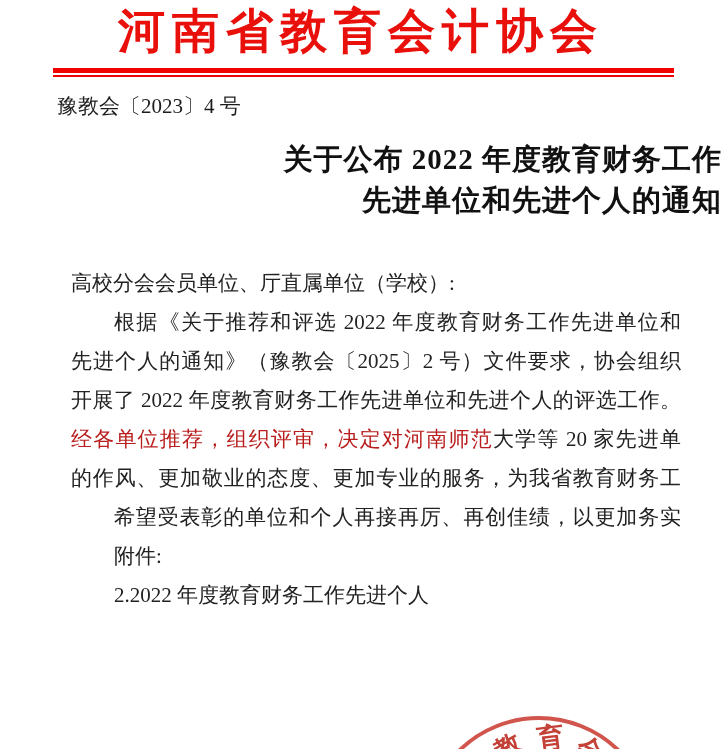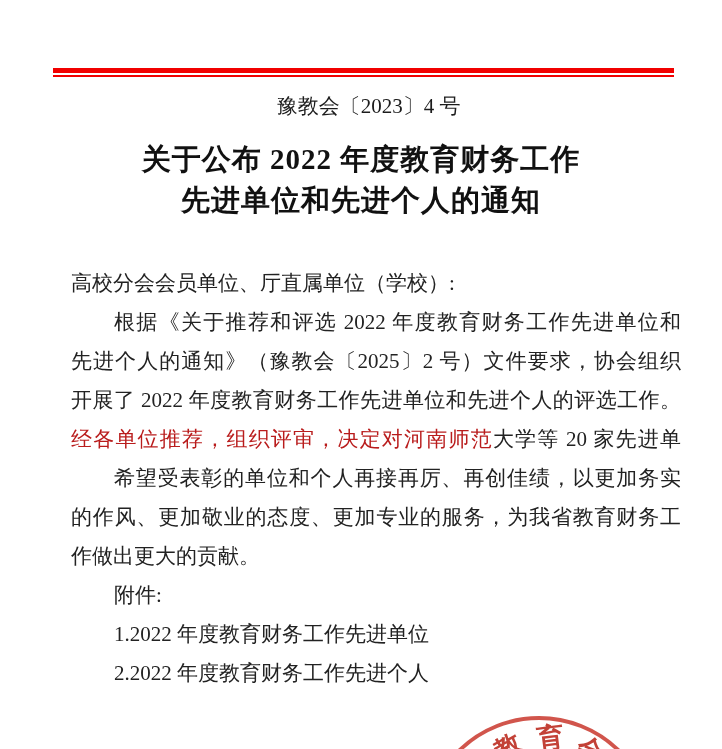--- a/index.html
+++ b/index.html
@@ -29,29 +29,29 @@
     top: 68px; left: 53px;
     width: 621px; height: 9px;
     background: linear-gradient(to bottom,
       #f10000 0px, #f10000 5px,
       #ffffff 5px, #ffffff 7px,
       #f10000 7px, #f10000 9px);
   }
   .doc-number {
     position: absolute;
     top: 92px; left: 57px; right: 42px;
-    text-align: center;
+    text-align: left;
     font-size: 21px;
     line-height: 28px;
     color: #1c1c1c;
   }
   .doc-title {
     position: absolute;
     top: 139px; left: 0; right: 0;
-    text-align: center;
+    text-align: right;
     font-size: 29px;
     line-height: 41px;
     font-weight: bold;
     color: #111111;
     letter-spacing: 1px;
   }
   
   .body-block {
     position: absolute;
     top: 264px; left: 71px;
@@ -90,41 +90,40 @@
   }
   .seal-char.c1 { left: 68px;  top: 14px; transform: rotate(-30deg); }
   .seal-char.c2 { left: 110px; top: 5px;  transform: rotate(-7deg); }
   .seal-char.c3 { left: 150px; top: 17px; transform: rotate(22deg); }
 </style>
 </head>
 <body>
 
 <div class="page">
 
+  <div class="org-title">河南省教育会计协会</div>
 
   <div class="red-rule"></div>
 
   <div class="doc-number">豫教会〔2023〕4 号</div>
 
   <div class="doc-title">
     <div>关于公布 2022 年度教育财务工作</div>
     <div>先进单位和先进个人的通知</div>
   </div>
 
   <div class="body-block">
       <div class="line"><span class="seg">高校分会会员单位、厅直属单位（学校）:</span></div>
       <div class="line indent justify"><span class="seg">根据《关于推荐和评选 2022 年度教育财务工作先进单位和</span></div>
       <div class="line justify"><span class="seg">先进个人的通知》（豫教会〔2025〕2 号）文件要求，协会组织</span></div>
       <div class="line justify"><span class="seg">开展了 2022 年度教育财务工作先进单位和先进个人的评选工作。</span></div>
       <div class="line justify"><span class="seg gray">经各单位推荐，组织评审，决定对河南师范</span><span class="seg">大学等 20 家先进单</span></div>
+      <div class="line justify"><span class="seg">的作风、更加敬业的态度、更加专业的服务，为我省教育财务工</span></div>
       <div class="line indent justify"><span class="seg">希望受表彰的单位和个人再接再厉、再创佳绩，以更加务实</span></div>
-      <div class="line justify"><span class="seg">的作风、更加敬业的态度、更加专业的服务，为我省教育财务工</span></div>
-      <div class="line"><span class="seg">作做出更大的贡献。</span></div>
       <div class="line indent"><span class="seg">附件:</span></div>
-      <div class="line indent"><span class="seg">1.2022 年度教育财务工作先进单位</span></div>
       <div class="line indent"><span class="seg">2.2022 年度教育财务工作先进个人</span></div>
     </div>
 
   <div class="seal">
     <span class="seal-char c1">教</span>
     <span class="seal-char c2">育</span>
     <span class="seal-char c3">会</span>
   </div>
 
 </div>

